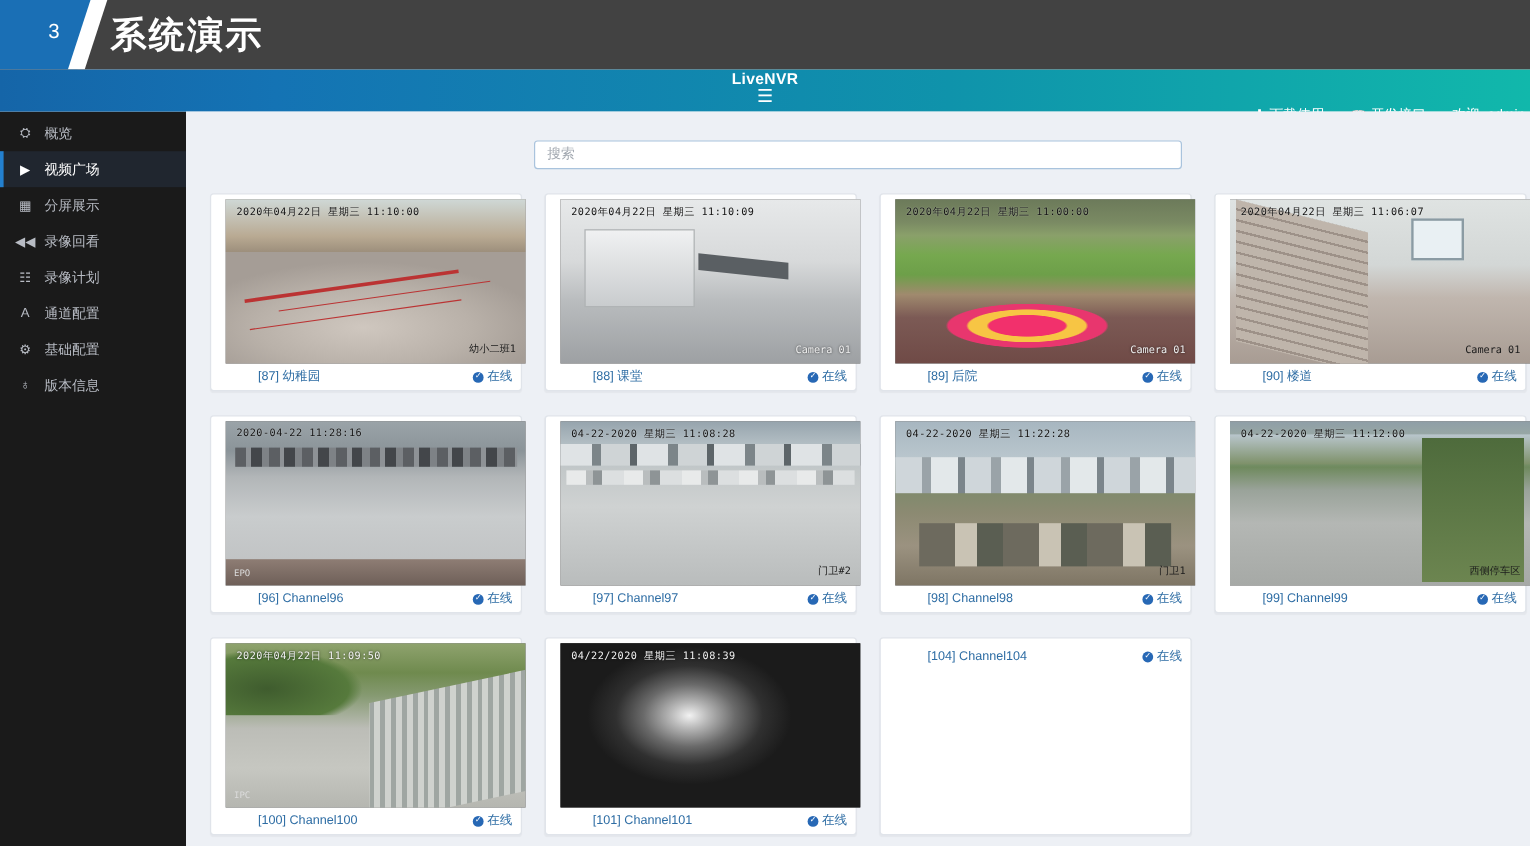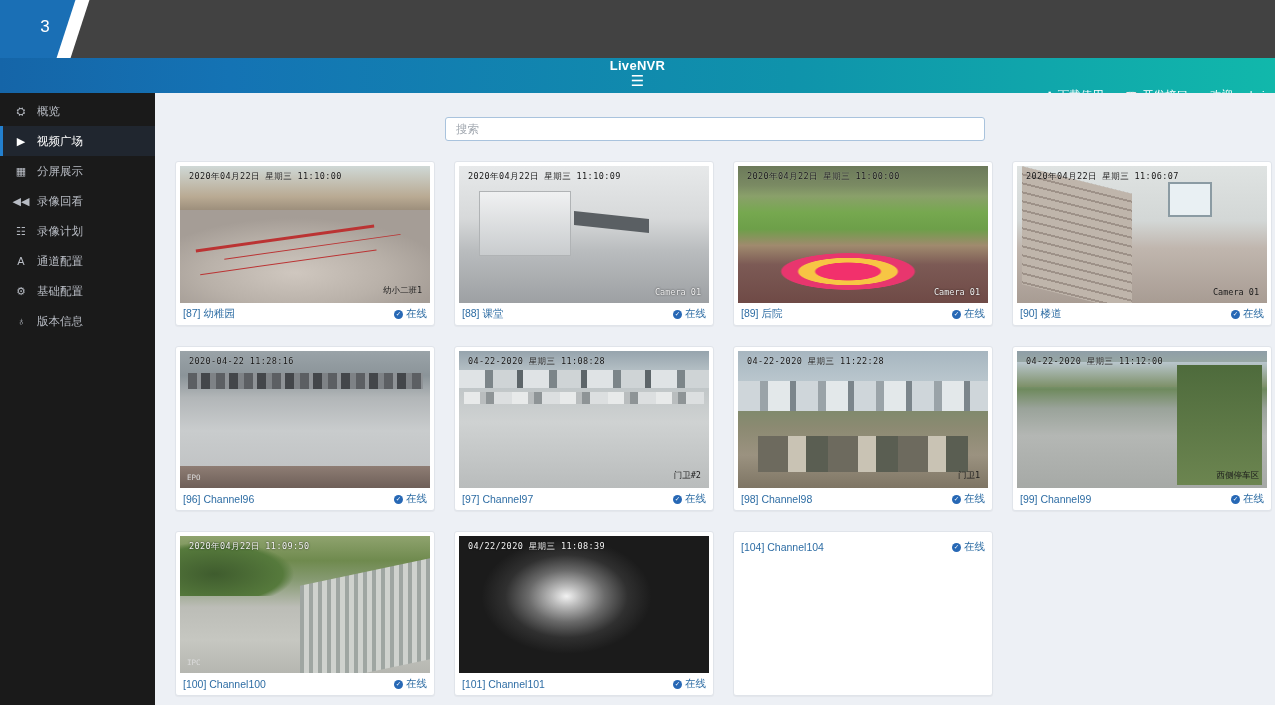--- a/index.html
+++ b/index.html
@@ -96,41 +96,42 @@
     display: grid; grid-template-columns: repeat(4, 260px);
     gap: 20px 19px; padding: 20px 0 0 20px;
   }
   .card {
     background: #ffffff; border: 1px solid #e0e4ea; border-radius: 3px;
     padding: 4px 4px 0 4px; box-shadow: 0 1px 1px rgba(0,0,0,.04);
   }
   .thumb {
     position: relative; width: 100%; height: 137px; overflow: hidden;
     background: #737373;
+    margin-left: 8px;
   }
   .thumb .ts {
     position: absolute; left: 9px; top: 5px; color: #111;
     font-family: "DejaVu Sans Mono", monospace; font-size: 8.5px;
     letter-spacing: .4px; white-space: nowrap; text-shadow: 0 0 1px rgba(255,255,255,.6);
   }
   .thumb .ts.light { color: #f2f2f2; text-shadow: 0 0 2px rgba(0,0,0,.8); }
   .thumb .corner {
     position: absolute; right: 8px; bottom: 6px; color: #1c1c1c;
     font-family: "DejaVu Sans Mono", monospace; font-size: 8.5px;
     white-space: nowrap;
     text-align: center;
   }
   .thumb .corner.light { color: #eee; text-shadow: 0 0 2px rgba(0,0,0,.7); }
   .thumb .corner-left {
     position: absolute; left: 7px; bottom: 6px; color: #dcdcdc;
     font-family: "DejaVu Sans Mono", monospace; font-size: 7.5px;
   }
   .cap {
     display: flex; align-items: center; justify-content: space-between;
-    height: 22px; padding: 0 3px; font-size: 10.5px;
+    height: 22px; padding: 0 3px; font-size: 10.5px; margin-left: 32px;
   }
   .cap-name { color: #2e6da4; cursor: pointer; }
   .cap-status { color: #2e6da4; display: flex; align-items: center; gap: 3px; }
   .check-badge {
     width: 9px; height: 9px; border-radius: 50%; background: #2768b5;
     display: inline-flex; align-items: center; justify-content: center;
     color: #fff; font-size: 6.5px; line-height: 1;
   }
 
   
@@ -263,20 +264,21 @@
     border-left: 3px solid #8d2b2b; border-right: 3px solid #8d2b2b;
   }
 </style>
 </head>
 <body>
 
 <div class="slide-banner">
   <div class="banner-num-shape"></div>
   <div class="banner-num-slash"></div>
   <div class="banner-num-text">3</div>
+  <div class="banner-title">系统演示</div>
 </div>
 
 <div class="navbar">
   <div class="brand">LiveNVR</div>
   <div class="hamburger">☰</div>
   <div class="nav-right">
     <div class="nav-right-item">
       <span class="nav-ico">⬇</span>
       <span>下载使用</span>
     </div>

